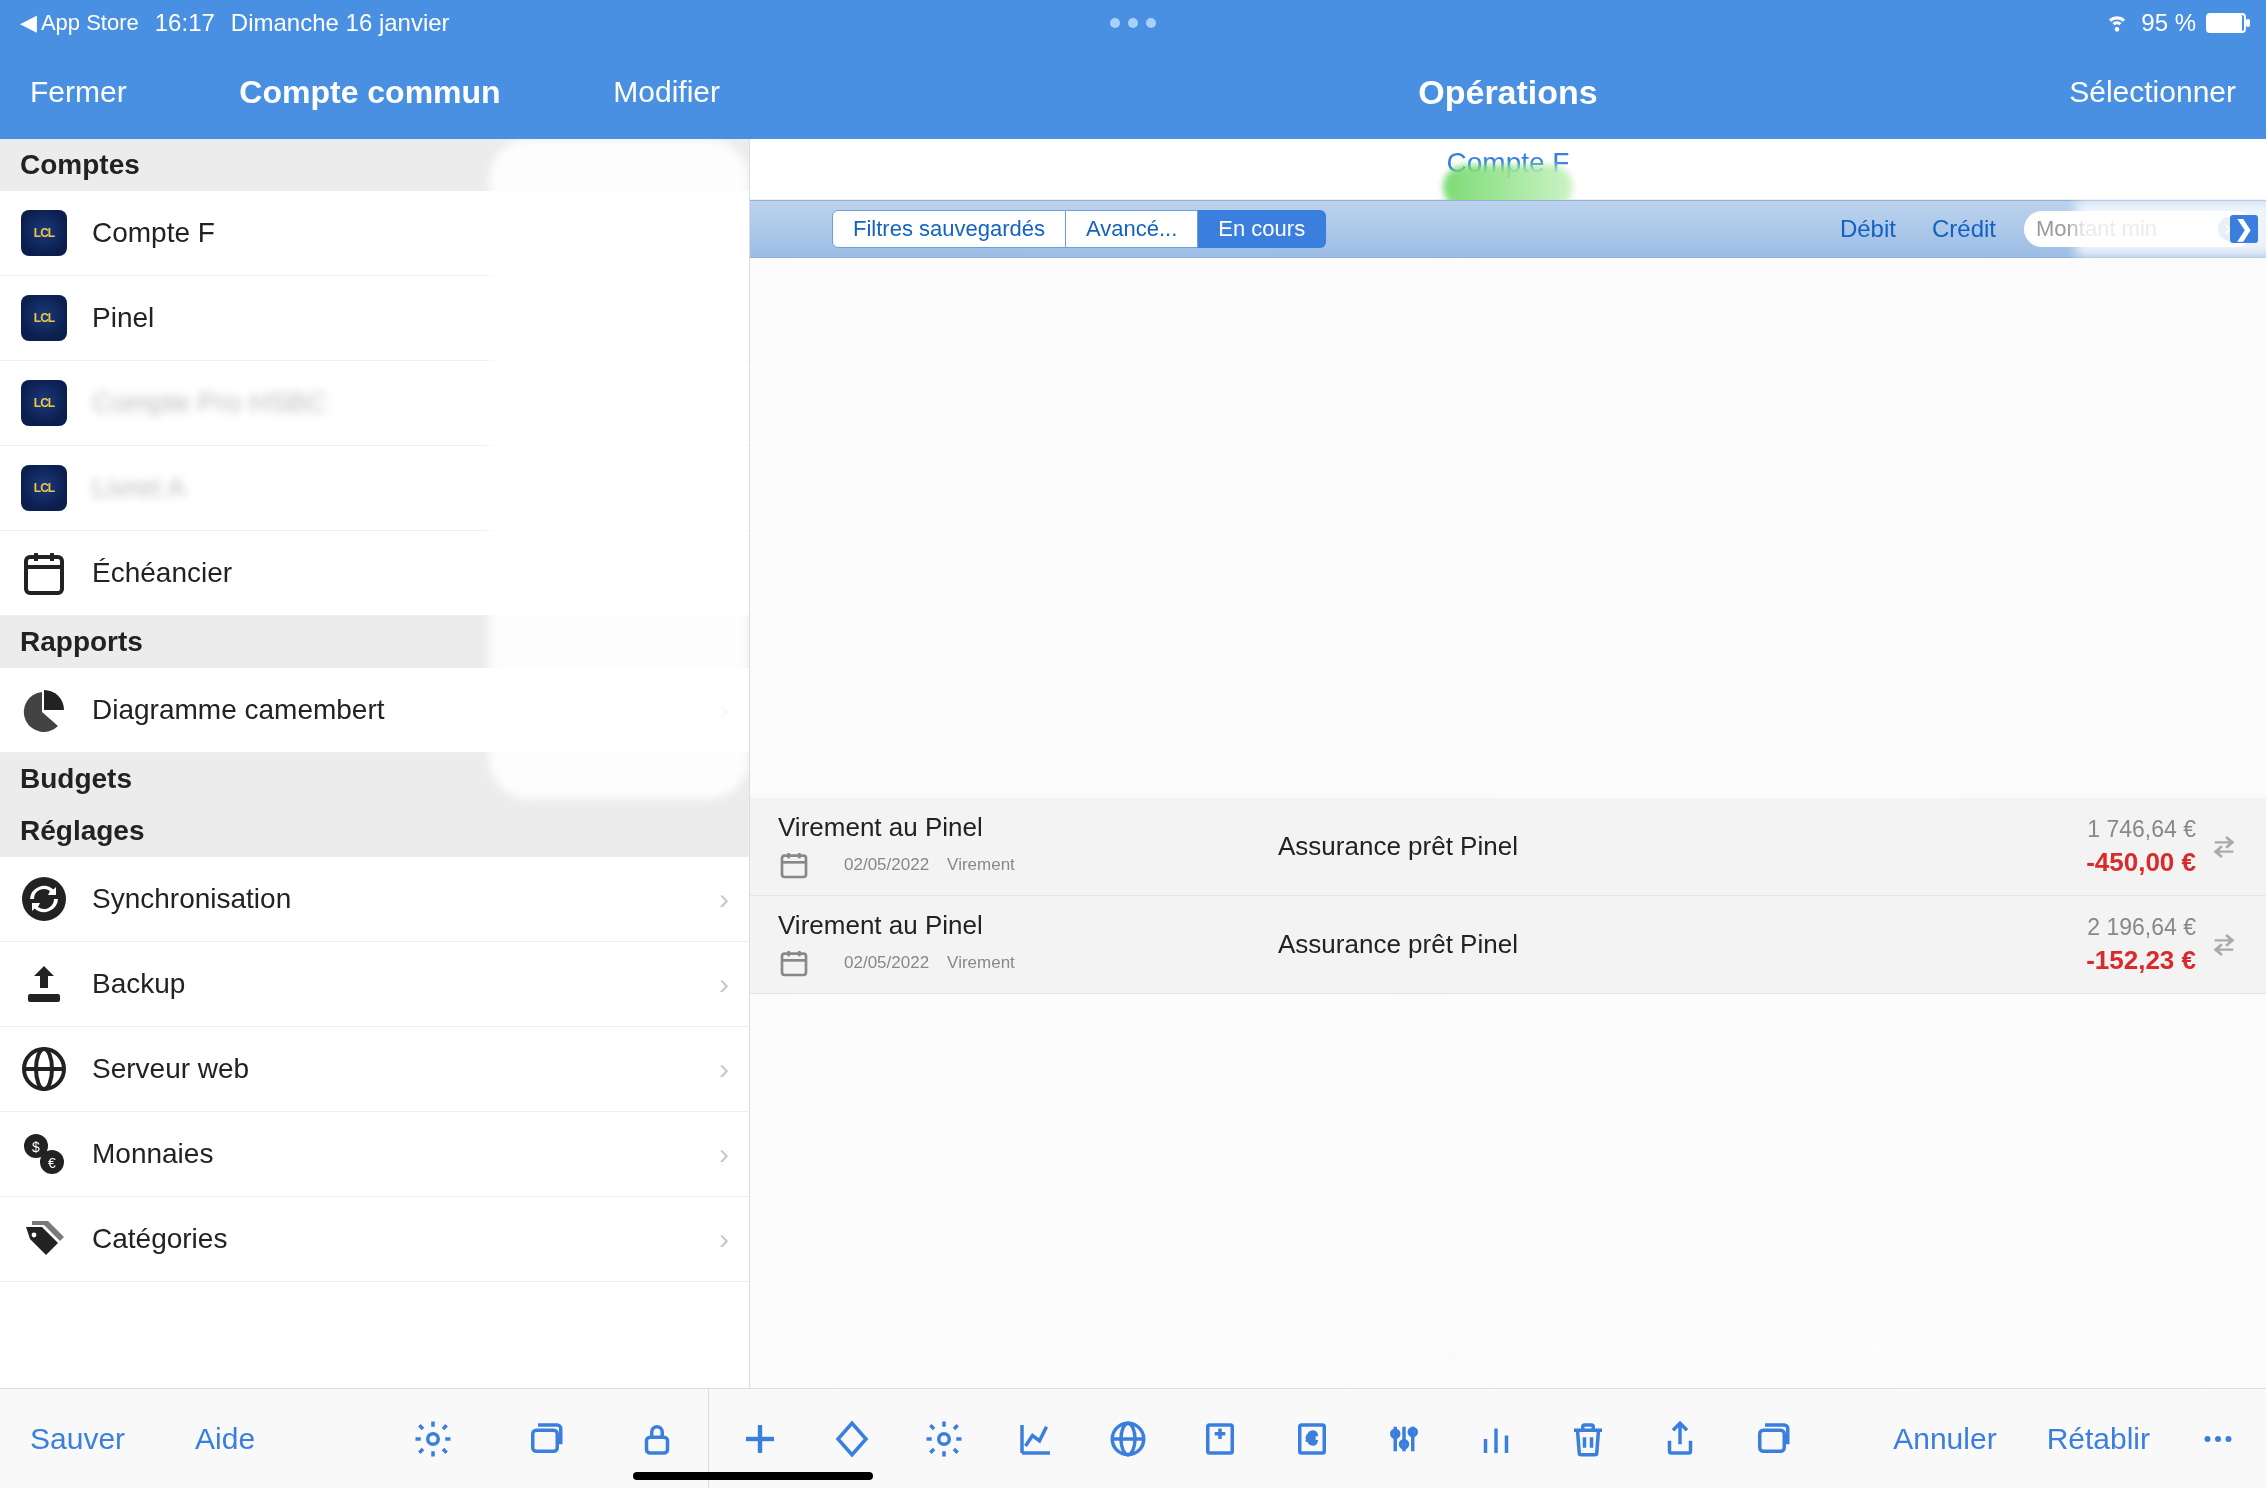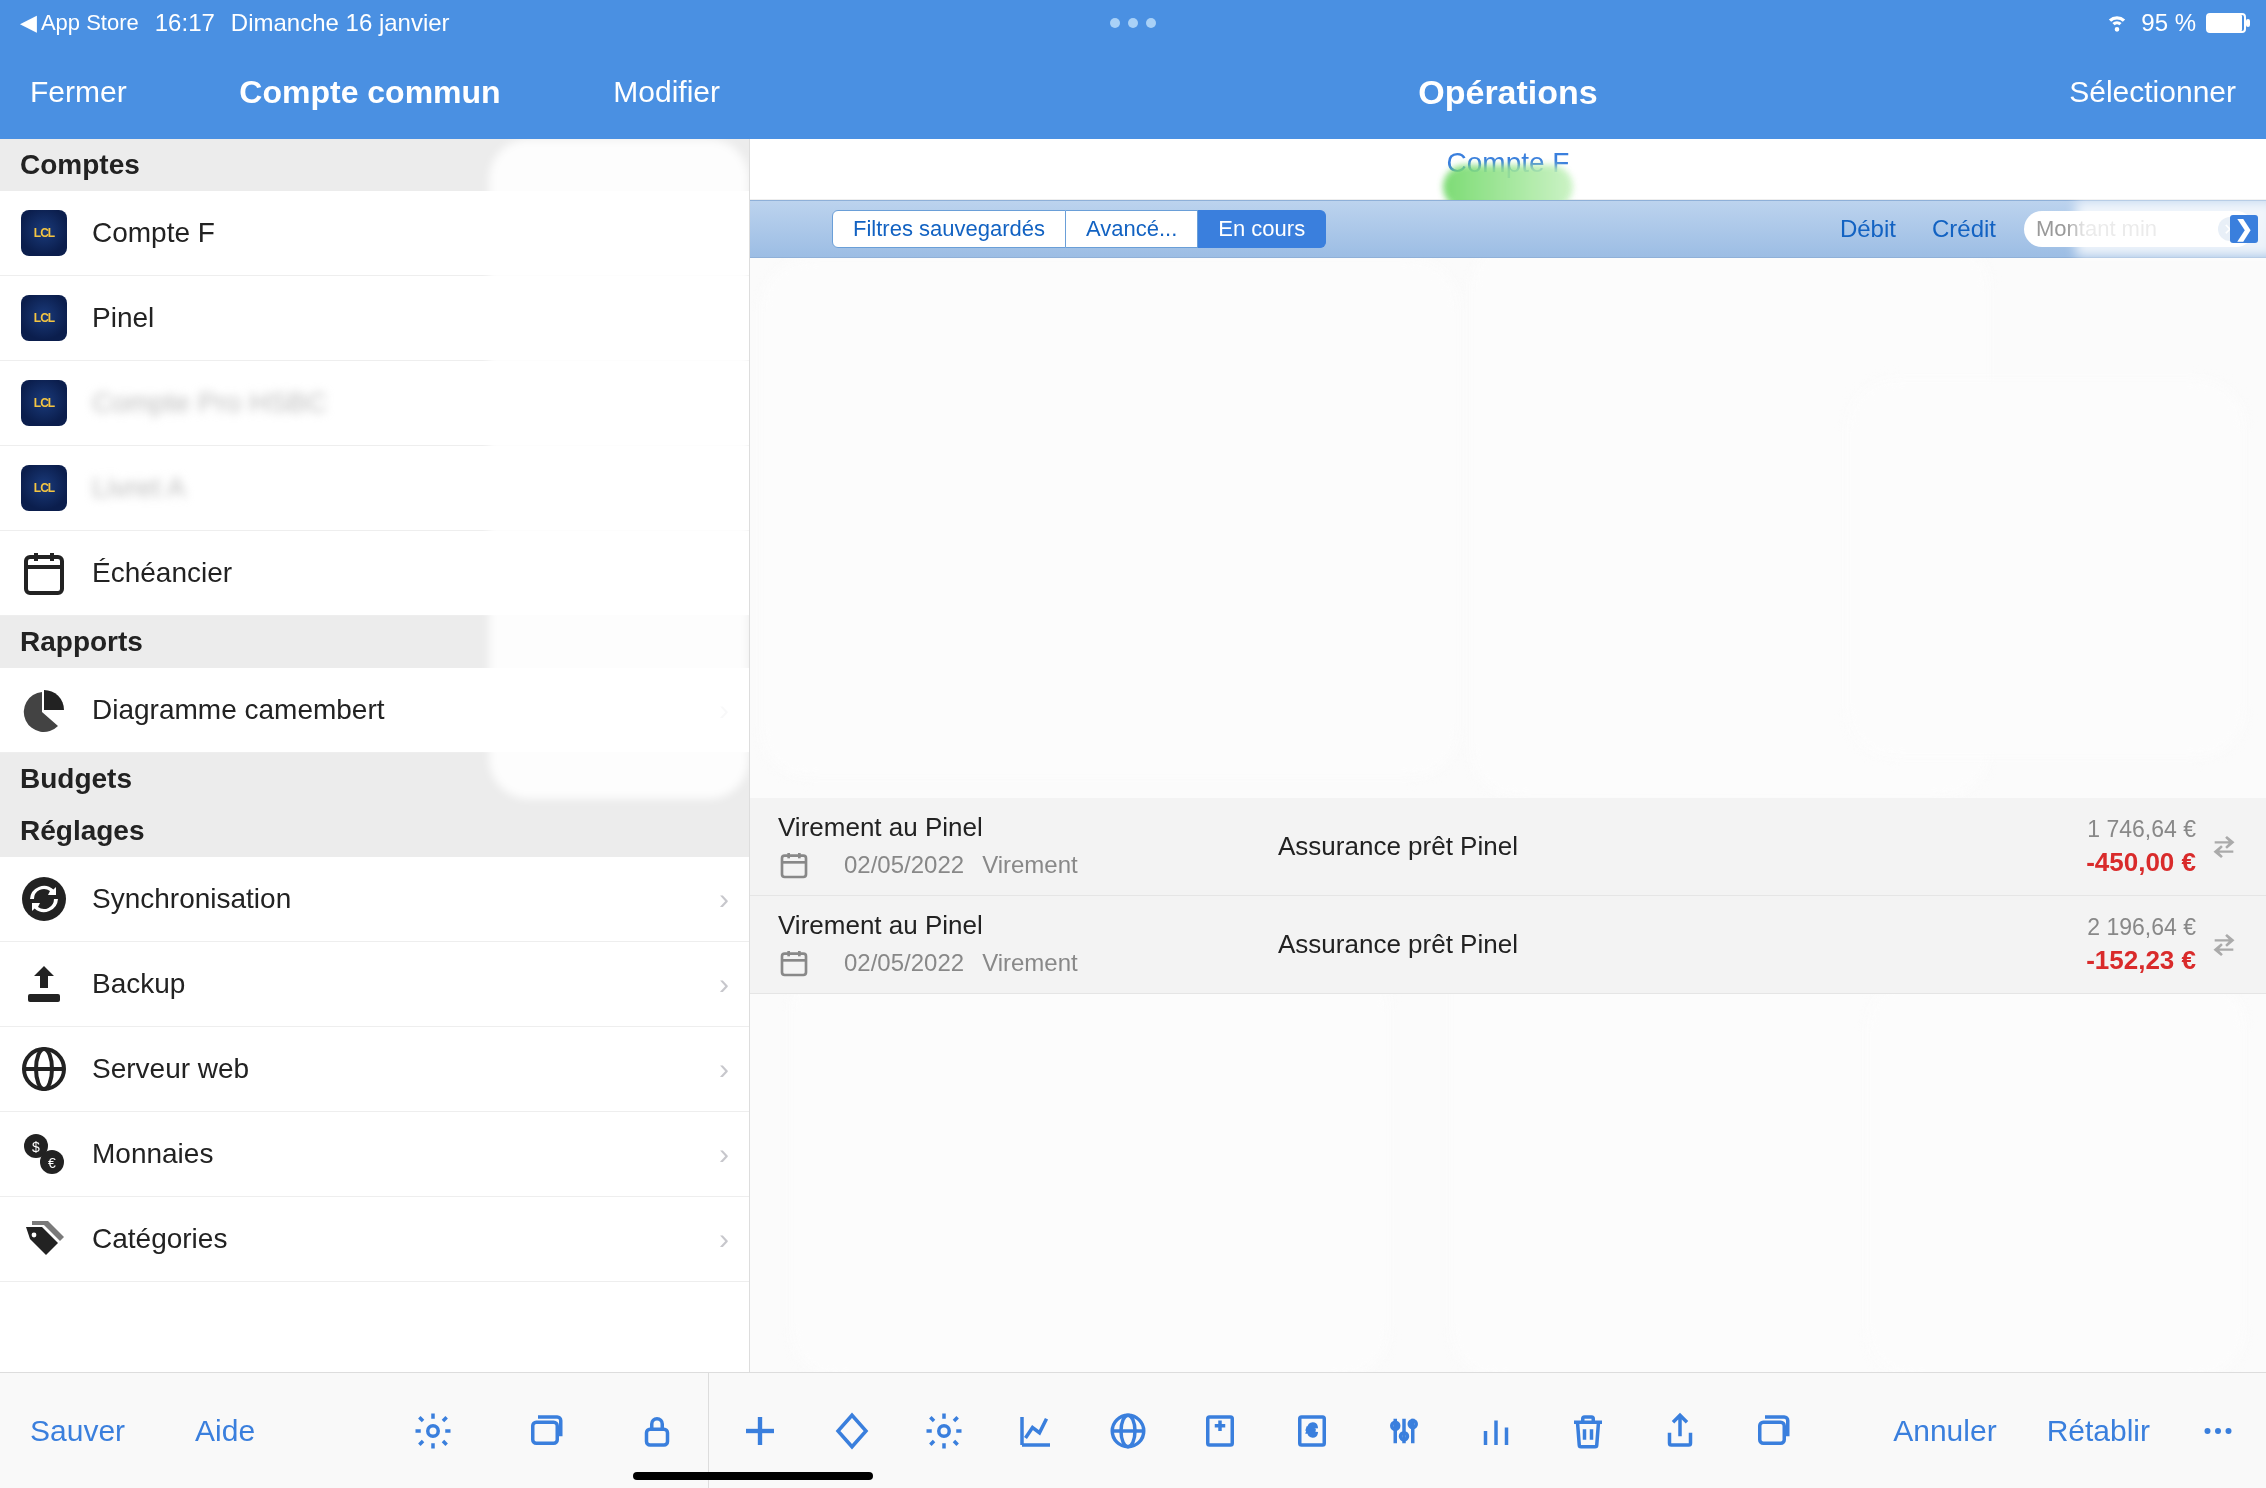--- a/index.html
+++ b/index.html
@@ -62,29 +62,29 @@
   .far-right-blur { position:absolute; right:-10px; top:0; bottom:0; width:200px; background:rgba(255,255,255,0.8); filter:blur(6px);}
   .arrow-right { position:absolute; right:8px; top:50%; transform:translateY(-50%); width:28px; height:28px; background:#3a7fdd; color:#fff; display:flex; align-items:center; justify-content:center; font-weight:bold; border-radius:3px; z-index:2;}
 
   
   .op-area { flex:1; position:relative; overflow:hidden;}
   .op-blur-patch { position:absolute; background:rgba(252,252,252,0.96); filter:blur(6px); border-radius:50px;}
   .op-row { display:flex; align-items:center; padding:14px 28px; border-bottom:1px solid #e5e5e5; background:#f3f3f3; position:relative; z-index:2;}
   .op-row .cal-icon { width:32px; height:32px; margin-right:16px; color:#888;}
   .op-row .col1 { flex:0 0 500px;}
   .op-row .title { font-size:26px; color:#222;}
-  .op-row .sub { color:#888; font-size:24px; margin-top:6px; display:flex; align-items:center; gap:18px;}
+  .op-row .sub { color:#888; font-size:17px; margin-top:6px; display:flex; align-items:center; gap:18px;}
   .op-row .col2 { flex:1; font-size:26px; color:#222;}
   .op-row .col3 { text-align:right; }
   .op-row .bal { color:#888; font-size:23px;}
   .op-row .amt { color:#d92b2b; font-weight:600; font-size:26px; margin-top:4px;}
   .op-row .xfer-icon { width:28px; height:28px; margin-left:14px; color:#aaa;}
 
   
-  .bottom { position:absolute; bottom:0; left:0; right:0; height:116px; display:flex; border-top:1px solid #ddd; background:#f9f9f9;}
+  .bottom { position:absolute; bottom:0; left:0; right:0; height:100px; display:flex; border-top:1px solid #ddd; background:#f9f9f9;}
   .bottom-left { width:750px; display:flex; align-items:center; padding:0 30px; gap:70px; border-right:1px solid #ddd;}
   .bottom-right { flex:1; display:flex; align-items:center; padding:0 30px; gap:50px;}
   .tb-text { color:#3a7fdd; font-size:30px;}
   .tb-icon { width:42px; height:42px; color:#3a7fdd;}
   .spacer { flex:1;}
   .home-ind { position:absolute; bottom:8px; left:50%; transform:translateX(-50%); width:240px; height:8px; background:#000; border-radius:4px; z-index:10; margin-left:-380px;}
 </style>
 </head>
 <body>
 

